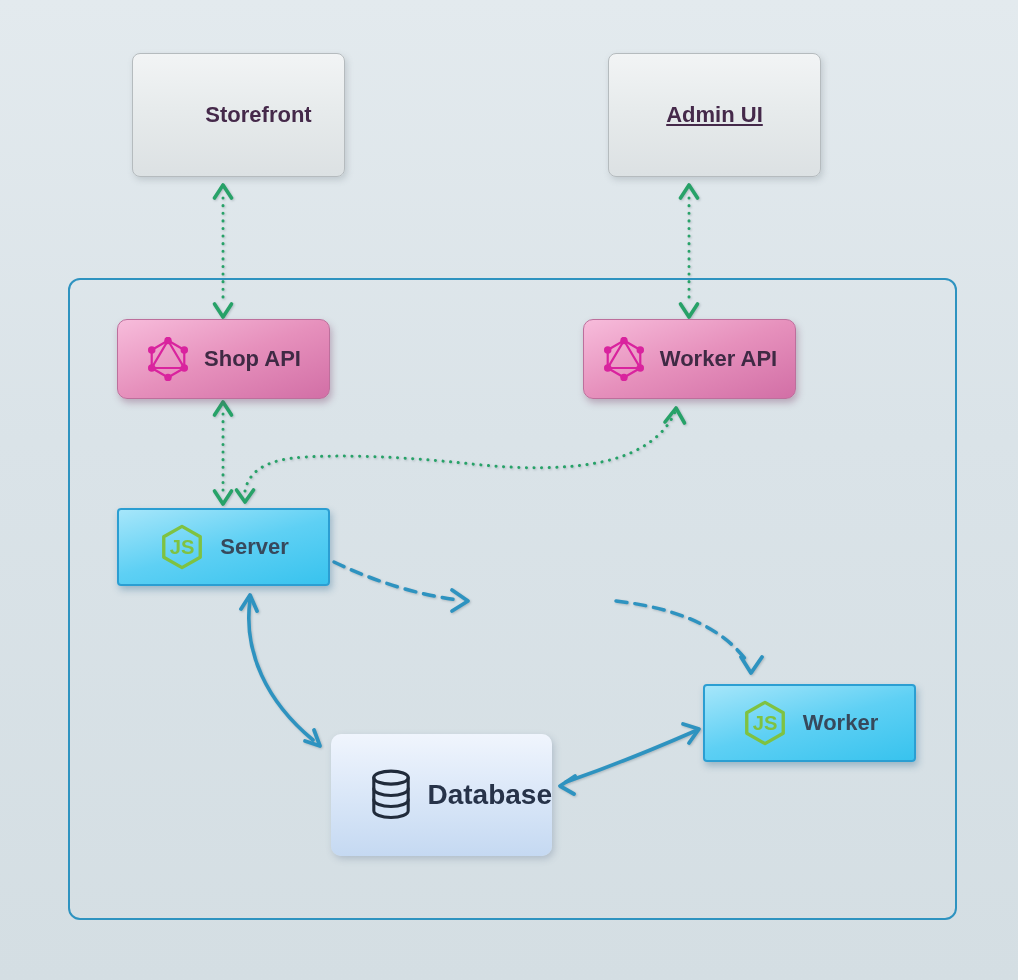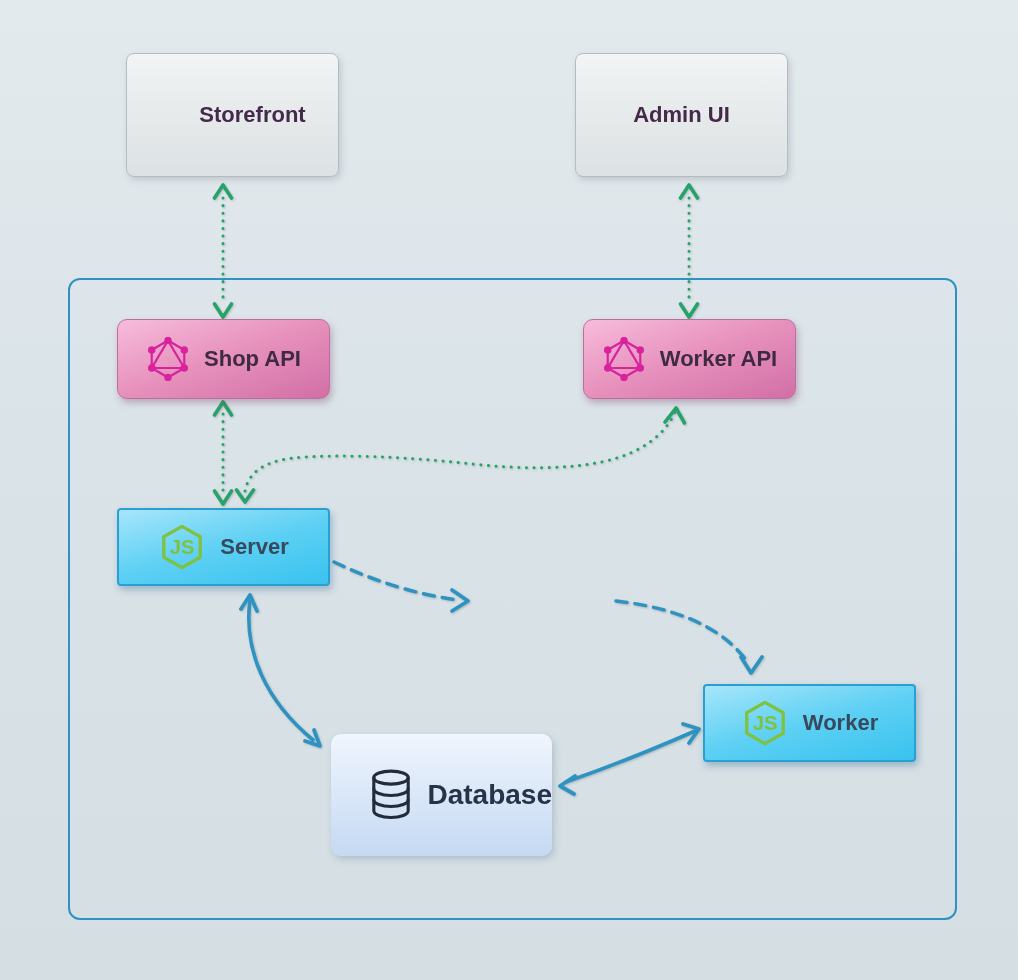--- a/index.html
+++ b/index.html
@@ -105,25 +105,25 @@
       <path d="M305 741 L320 746 L314 730" stroke-width="3.8"></path>
     </g>
 
     <g stroke="#2e93c0" fill="none" stroke-linecap="round" stroke-linejoin="round">
       <path d="M566 782 C 612 766 654 749 695 731" stroke-width="3.6"></path>
       <path d="M575 776 L560 786 L574 794" stroke-width="3.8"></path>
       <path d="M683 724 L699 729 L689 743" stroke-width="3.8"></path>
     </g>
   </svg>
 
-  <div class="node node-neutral" style="left:126px;top:53px;padding-left:40px;">
+  <div class="node node-neutral" style="left:132px;top:53px;padding-left:40px;">
     <span class="label">Storefront</span>
   </div>
 
-  <div class="node node-neutral" style="left:575px;top:53px;">
+  <div class="node node-neutral" style="left:608px;top:53px;text-decoration:underline;">
     <span class="label">Admin UI</span>
   </div>
 
   <div class="node node-pink" style="left:117px;top:319px;">
     <span style="display:flex;">
       <svg viewBox="0 0 100 100" width="44" height="44" aria-hidden="true">
         <g stroke="#d9239e" stroke-width="5" fill="none">
           <path d="M50 8 L87 29.5 L87 70.5 L50 92 L13 70.5 L13 29.5 Z"></path>
           <path d="M50 8 L87 70.5 L13 70.5 Z"></path>
         </g>

